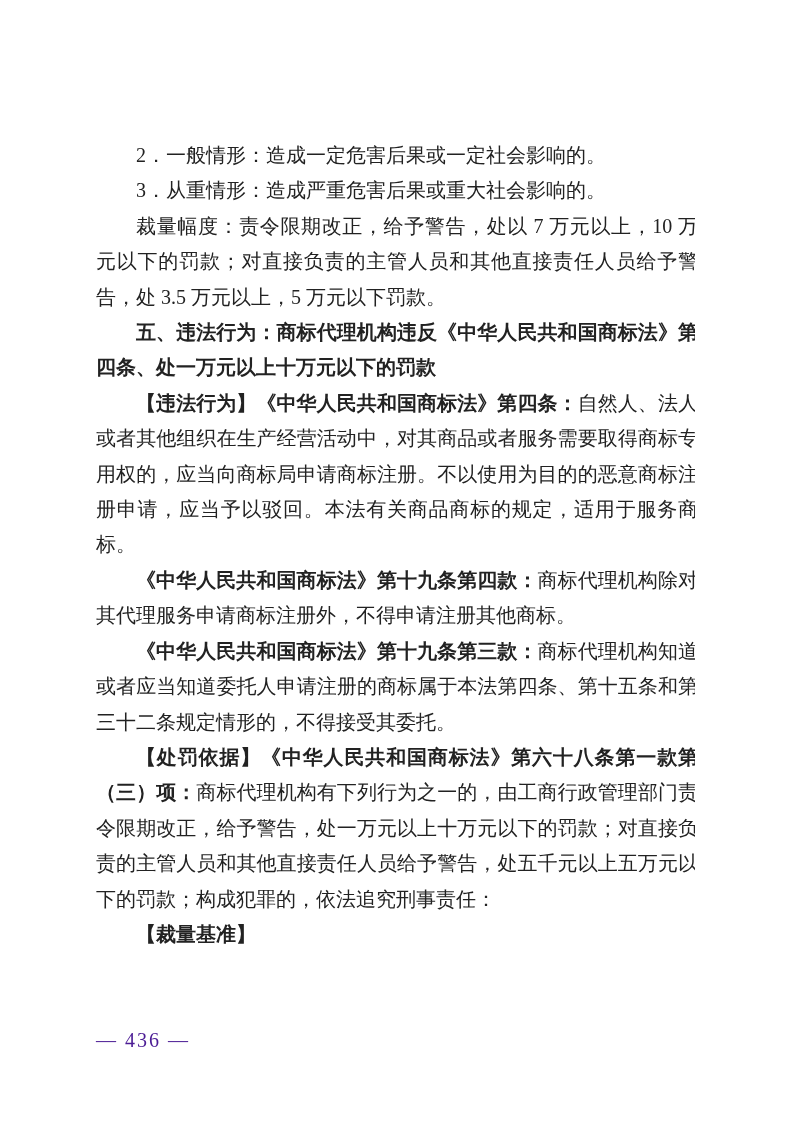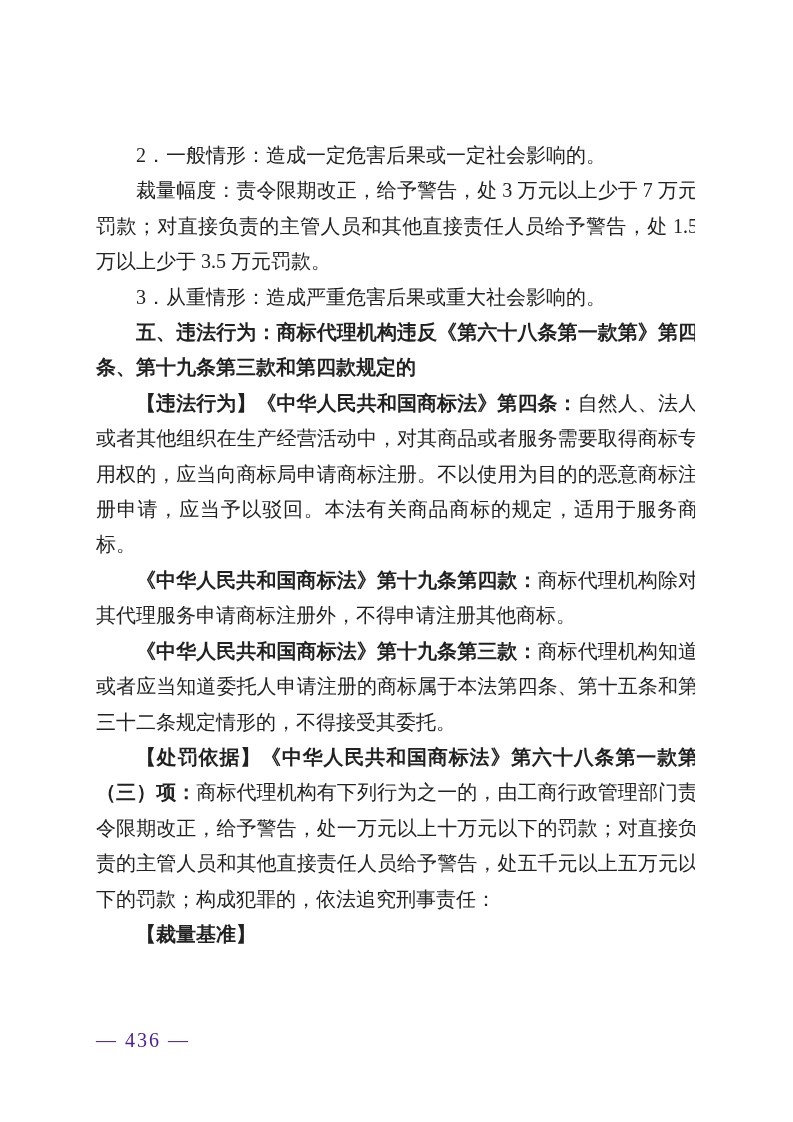--- a/index.html
+++ b/index.html
@@ -50,26 +50,26 @@
   }
 </style>
 </head>
 <body>
 
 <div class="page">
   <div class="text-block">
 
     <p class="para"><span class="lead"></span><span>2．一般情形：造成一定危害后果或一定社会影响的。</span></p>
 
-    <p class="para"><span class="lead"></span><span>裁量幅度：责令限期改正，给予警告，处 3 万元以上少于 7 万元罚款；对直接负责的主管人员和其他直接责任人员给予警告，处 1.5 万以上少于 3.5 万元罚款。</span></p>
 
     <p class="para"><span class="lead"></span><span>3．从重情形：造成严重危害后果或重大社会影响的。</span></p>
 
+    <p class="para"><span class="lead"></span><span>裁量幅度：责令限期改正，给予警告，处以 7 万元以上，10 万元以下的罚款；对直接负责的主管人员和其他直接责任人员给予警告，处 3.5 万元以上，5 万元以下罚款。</span></p>
 
-    <p class="para heading"><span>五、违法行为：商标代理机构违反《第六十八条第一款第》第四条、第十九条第三款和第四款规定的</span></p>
+    <p class="para heading"><span>五、违法行为：商标代理机构违反《中华人民共和国商标法》第四条、处一万元以上十万元以下的罚款</span></p>
 
     <p class="para"><span class="lead">【违法行为】《中华人民共和国商标法》第四条：</span><span>自然人、法人或者其他组织在生产经营活动中，对其商品或者服务需要取得商标专用权的，应当向商标局申请商标注册。不以使用为目的的恶意商标注册申请，应当予以驳回。本法有关商品商标的规定，适用于服务商标。</span></p>
 
     <p class="para"><span class="lead">《中华人民共和国商标法》第十九条第四款：</span><span>商标代理机构除对其代理服务申请商标注册外，不得申请注册其他商标。</span></p>
 
     <p class="para"><span class="lead">《中华人民共和国商标法》第十九条第三款：</span><span>商标代理机构知道或者应当知道委托人申请注册的商标属于本法第四条、第十五条和第三十二条规定情形的，不得接受其委托。</span></p>
 
     <p class="para"><span class="lead">【处罚依据】《中华人民共和国商标法》第六十八条第一款第（三）项：</span><span>商标代理机构有下列行为之一的，由工商行政管理部门责令限期改正，给予警告，处一万元以上十万元以下的罚款；对直接负责的主管人员和其他直接责任人员给予警告，处五千元以上五万元以下的罚款；构成犯罪的，依法追究刑事责任：</span></p>
 
 

